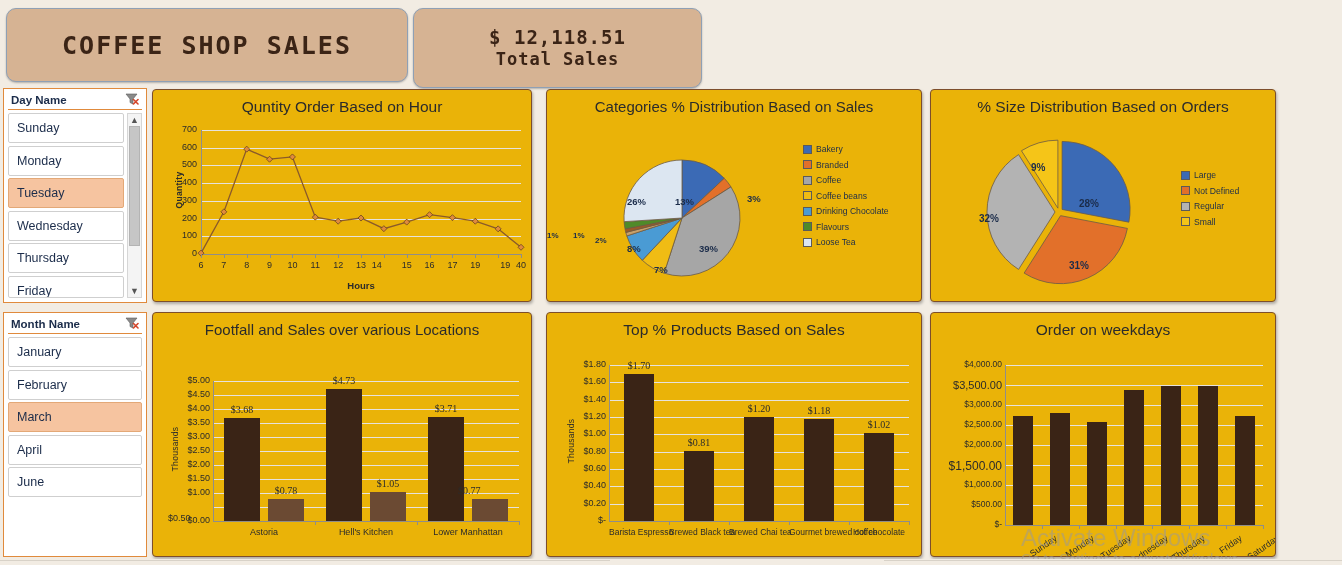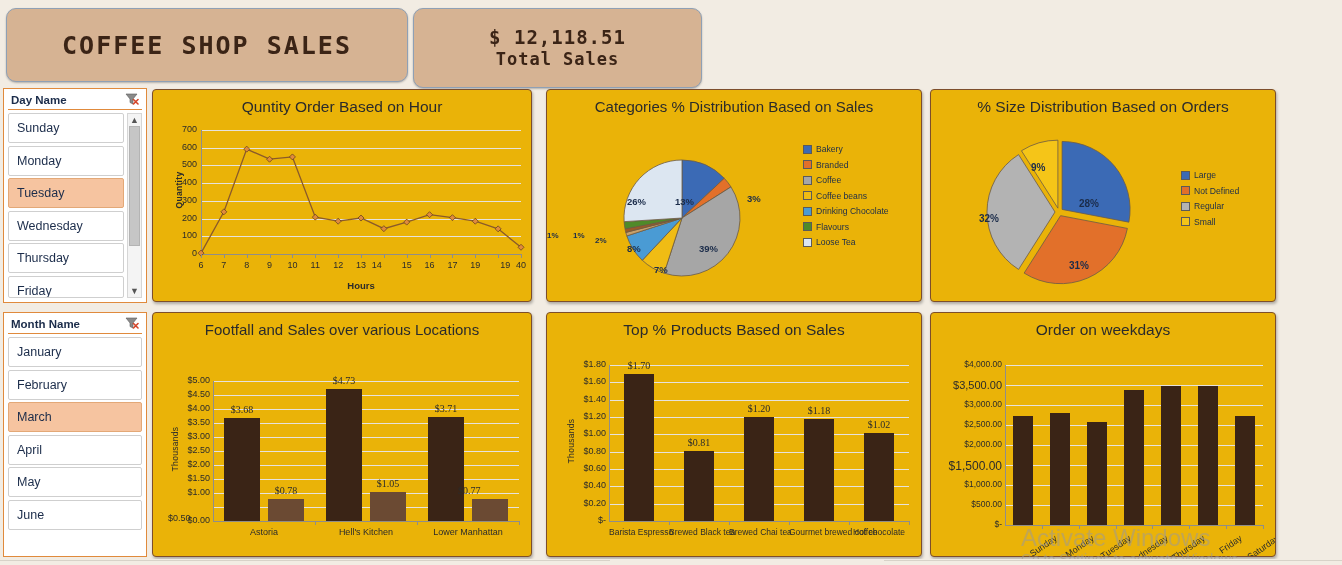--- a/index.html
+++ b/index.html
@@ -177,21 +177,20 @@
           <path d="M8.5 6.5 L13 11 M13 6.5 L8.5 11" stroke="#d4452a" stroke-width="1.6" stroke-linecap="round"></path>
         </svg>
       </span>
     </div>
     <div class="slicer-body">
       <div class="slicer-items">
         <div class="slicer-item">January</div>
         <div class="slicer-item">February</div>
         <div class="slicer-item selected">March</div>
         <div class="slicer-item">April</div>
-        <div class="slicer-item">May</div>
         <div class="slicer-item">June</div>
       </div>
     </div>
   </div>
 
   <div class="panel" id="panel-hour">
     <div class="panel-title">Quntity Order Based on Hour</div>
     <div class="plot" id="hour-plot" style="position:absolute;left:0;top:28px;width:380px;height:180px;">
         <div class="gridline" style="left:48px;top:136px;width:320px;"></div>
         <div class="tick-label" style="left:18px;top:130px;width:26px;text-align:right;">0</div>

